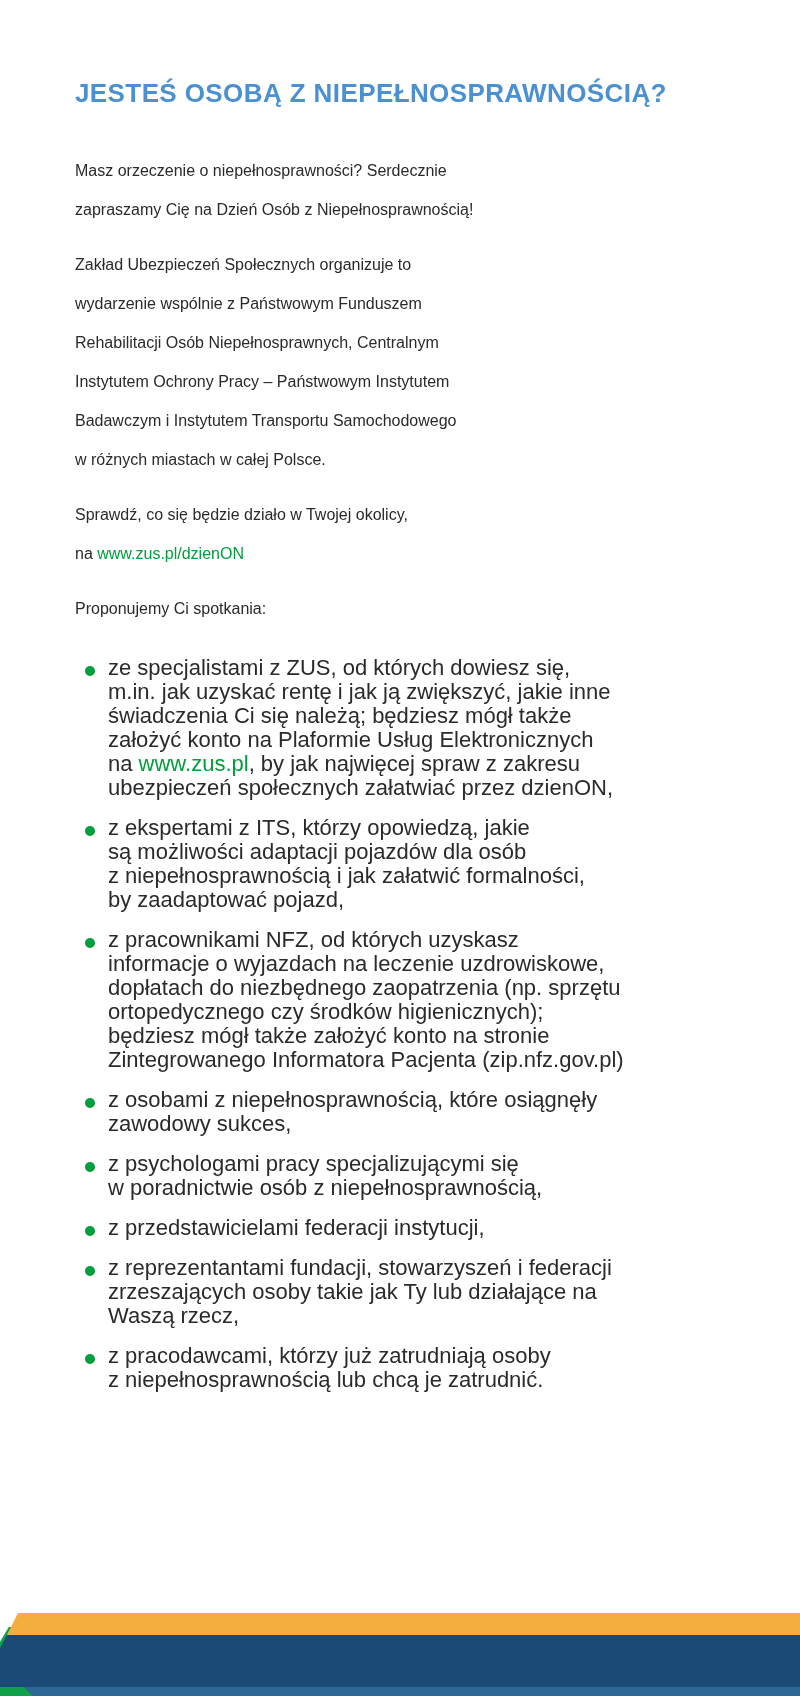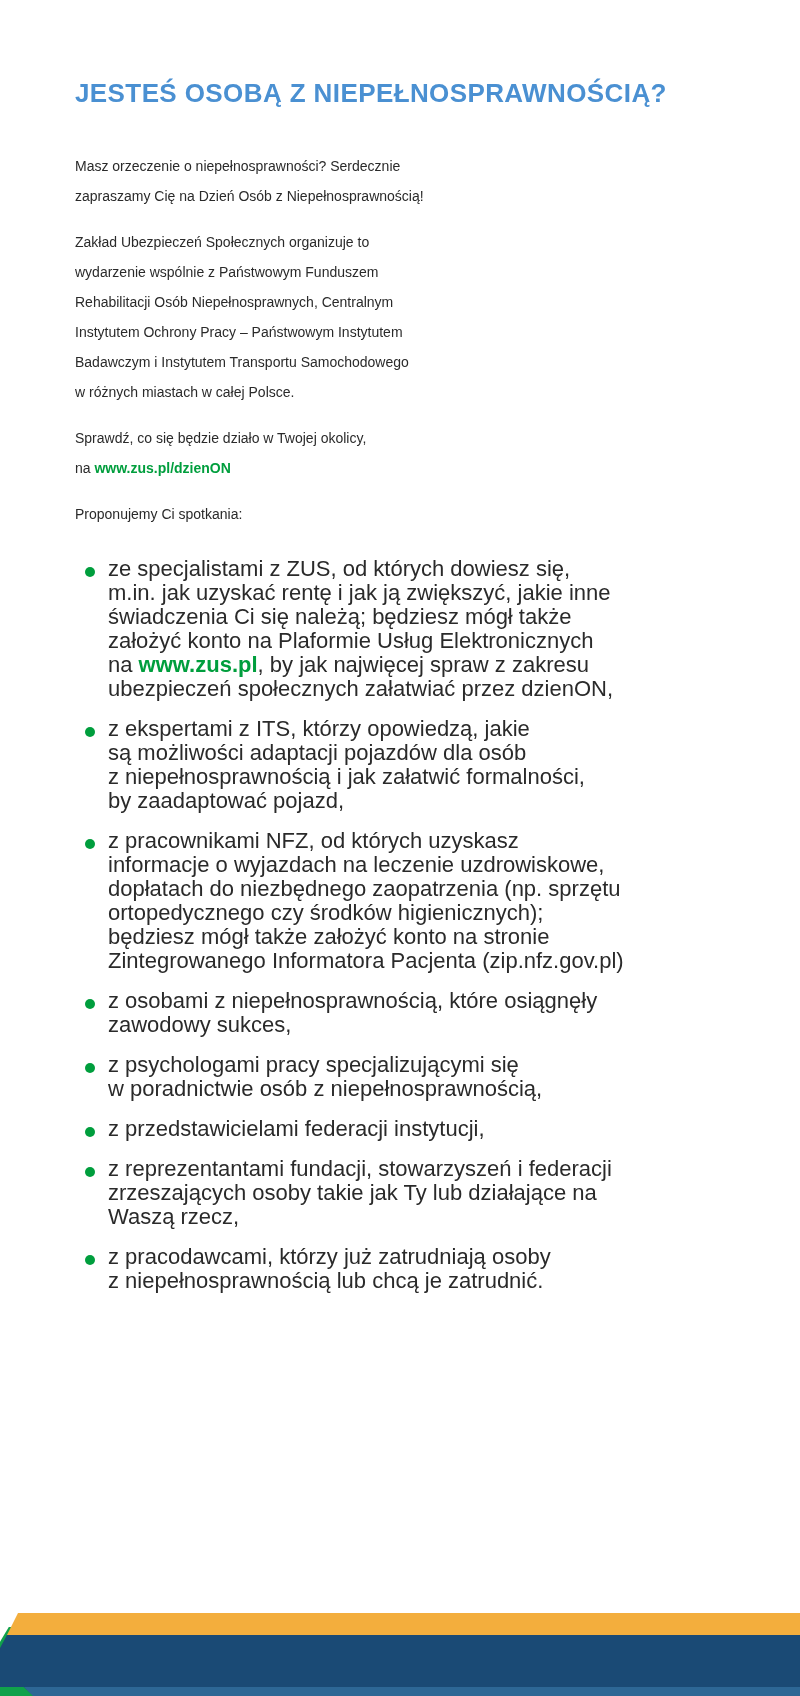--- a/index.html
+++ b/index.html
@@ -27,28 +27,28 @@
   }
   h1.title{
     color:var(--heading-blue);
     font-size:26px;
     font-weight:700;
     letter-spacing:0.4px;
     margin-bottom:42px;
     white-space:pre-line;
   }
   p.body-par{
-    font-size:14px;
-    line-height:30px;
+    font-size:16px;
+    line-height:39px;
     white-space:pre-line;
     margin-bottom:16px;
   }
   a.green-link{
     color:var(--link-green);
-    font-weight:700;
+    font-weight:400;
     text-decoration:none;
     white-space:pre-line;
   }
   ul.offer-list{
     list-style:none;
     margin-top:28px;
   }
   ul.offer-list li{
     position:relative;
     padding-left:33px;

